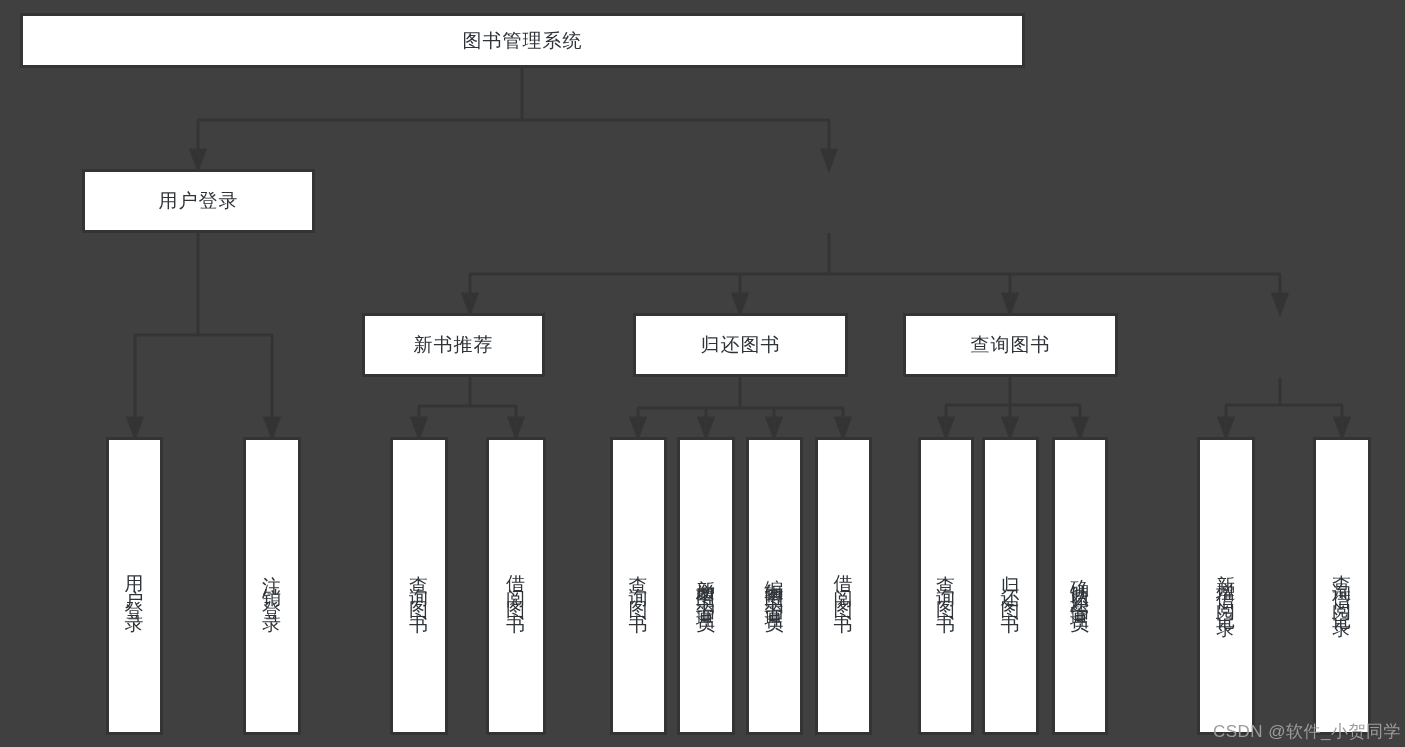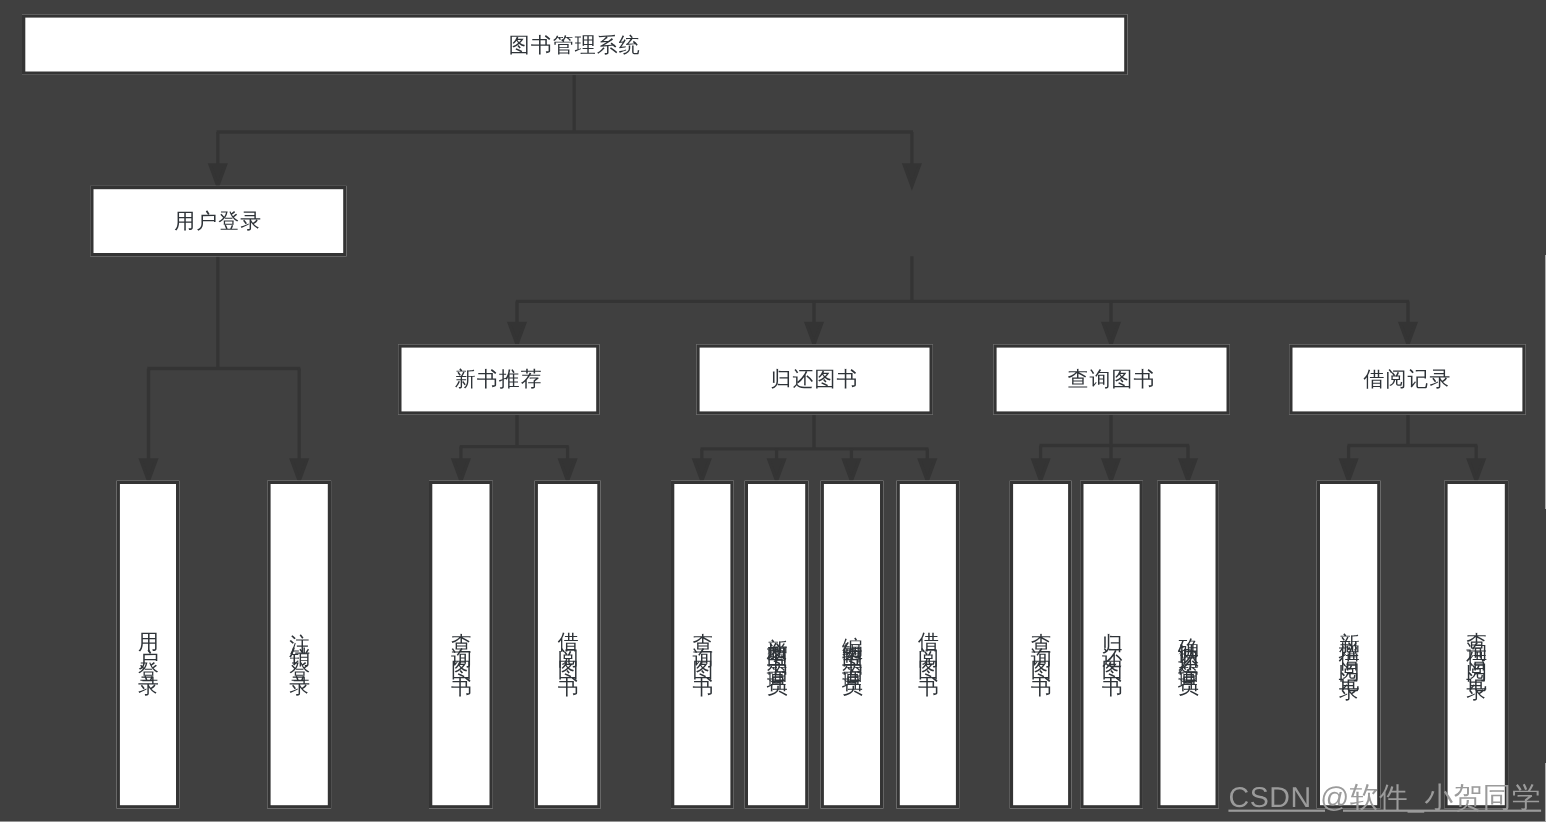--- a/index.html
+++ b/index.html
@@ -33,25 +33,24 @@
     letter-spacing:13px;
     line-height:1;
     font-size:19px;
     color:#2e3338;
     white-space:nowrap;
   }
   .watermark{
     position:absolute;
     right:4px;
     bottom:4px;
-    font-size:26px;
+    font-size:17px;
     color:#9b9b9b;
     letter-spacing:0.5px;
     pointer-events:none;
-    text-decoration:underline;
   }
 </style>
 </head>
 <body>
 
 <div class="canvas">
 
   <svg class="connectors" viewBox="0 0 1405 747" xmlns="http://www.w3.org/2000/svg" stroke="#343434" stroke-width="3" fill="#343434">
 
     <line x1="522" y1="68" x2="522" y2="120"></line>
@@ -124,23 +123,20 @@
 
   <div class="node" style="left:362px;top:313px;width:183px;height:64px">
     <span>新书推荐</span>
   </div>
   <div class="node" style="left:633px;top:313px;width:215px;height:64px">
     <span>归还图书</span>
   </div>
   <div class="node" style="left:903px;top:313px;width:215px;height:64px">
     <span>查询图书</span>
   </div>
-  <div class="node" style="left:1172px;top:313px;width:215px;height:64px">
-    <span>借阅记录</span>
-  </div>
 
   <div class="node leaf" style="left:106px;top:437px;width:57px;height:298px">
     <span class="vtext">用户登录</span>
   </div>
   <div class="node leaf" style="left:243px;top:437px;width:58px;height:298px">
     <span class="vtext">注销登录</span>
   </div>
 
   <div class="node leaf" style="left:390px;top:437px;width:58px;height:298px">
     <span class="vtext">查询图书</span>

